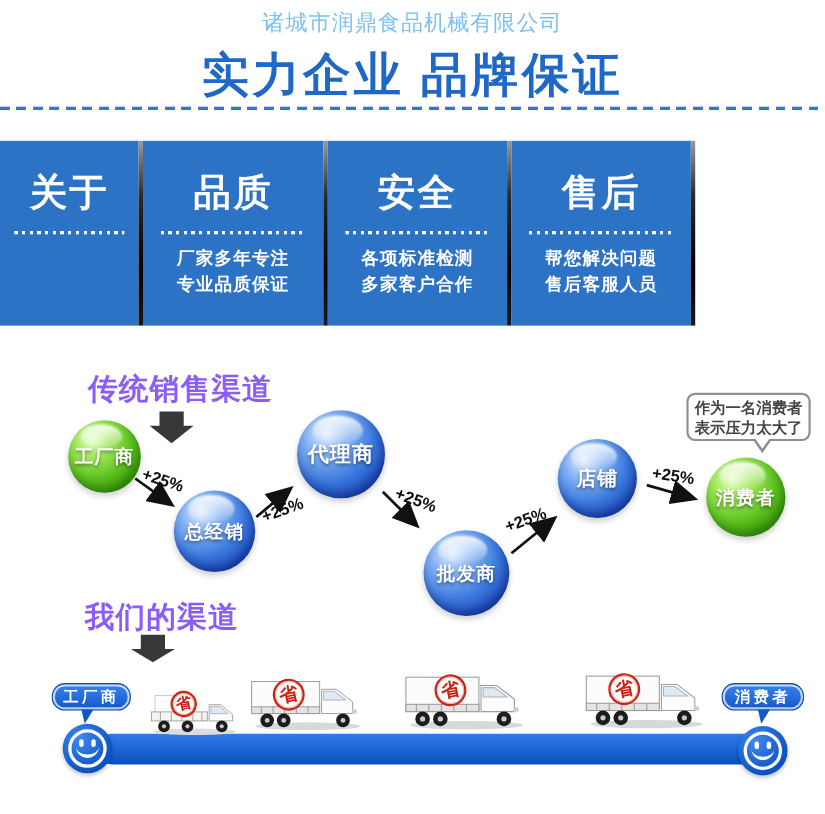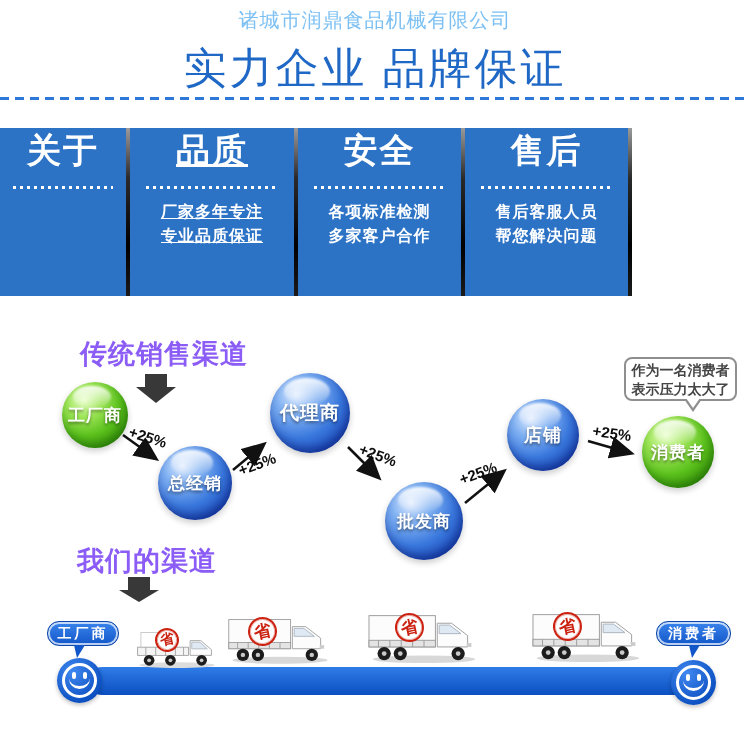--- a/index.html
+++ b/index.html
@@ -9,28 +9,28 @@
     --arrow-dark:#2f2f2f; --bubble-border:#8f8f8f;
   }
   *{margin:0;padding:0;box-sizing:border-box;}
   body{background:#fff;font-family:"Liberation Sans", sans-serif;}
   .page{position:relative;width:750px;height:740px;background:#fff;overflow:hidden;border-radius:15px;}
 
   
   .company{position:absolute;top:7px;left:0;width:100%;text-align:center;
     font-size:20px;letter-spacing:1px;color:var(--company-name);font-weight:400;}
   .main-title{position:absolute;top:40px;left:0;width:100%;text-align:center;
-    font-size:43px;font-weight:400;letter-spacing:3px;color:var(--title-blue);}
+    font-size:43px;font-weight:700;letter-spacing:3px;color:var(--title-blue);}
   .dash-line{position:absolute;top:97px;left:0;width:750px;height:3px;
     background:repeating-linear-gradient(90deg,var(--dash-blue) 0 9px,transparent 9px 15px);}
 
   
   .banner{position:absolute;top:128px;left:0;width:750px;height:168px;}
   .panel{position:absolute;top:0;height:168px;background:var(--banner-blue);color:#fff;}
-  .panel-title{text-align:center;font-size:34px;font-weight:900;letter-spacing:2px;}
+  .panel-title{margin-top:24px;text-align:center;font-size:34px;font-weight:900;letter-spacing:2px;}
   .panel-dots{width:80%;height:3px;margin:12px auto 0;
     background:repeating-linear-gradient(90deg,#fff 0 3px,transparent 3px 7px);}
   .panel-lines{margin-top:6px;height:58px;display:flex;flex-direction:column;
     justify-content:center;text-align:center;font-size:16px;font-weight:700;line-height:24px;letter-spacing:1px;}
   .divider{position:absolute;top:0;width:4px;height:168px;
     background:linear-gradient(180deg,#9a9a9a 0%,#2a2a2a 30%,#000 70%,#1a1a1a 100%);}
 
   
   .flow-svg{position:absolute;left:0;top:330px;width:750px;height:300px;}
   .section-heading{position:absolute;font-size:27px;font-weight:900;color:#8b5cf6;letter-spacing:1px;}
@@ -87,21 +87,21 @@
   <div class="company">诸城市润鼎食品机械有限公司</div>
   <div class="main-title">实力企业 品牌保证</div>
   <div class="dash-line"></div>
 
   <div class="banner">
     <div class="panel" style="left:0;width:126px;">
       <div class="panel-title">关于</div>
       <div class="panel-dots"></div>
     </div>
     <div class="divider" style="left:126px;"></div>
-    <div class="panel" style="left:130px;width:164px;text-decoration:underline;">
+    <div class="panel" style="left:130px;width:164px;">
       <div class="panel-title">品质</div>
       <div class="panel-dots"></div>
       <div class="panel-lines">
         <div>厂家多年专注</div>
         <div>专业品质保证</div>
       </div>
     </div>
     <div class="divider" style="left:294px;"></div>
     <div class="panel" style="left:298px;width:163px;">
       <div class="panel-title">安全</div>
@@ -109,22 +109,22 @@
       <div class="panel-lines">
         <div>各项标准检测</div>
         <div>多家客户合作</div>
       </div>
     </div>
     <div class="divider" style="left:461px;"></div>
     <div class="panel" style="left:465px;width:163px;">
       <div class="panel-title">售后</div>
       <div class="panel-dots"></div>
       <div class="panel-lines">
+        <div>帮您解决问题</div>
         <div>售后客服人员</div>
-        <div>帮您解决问题</div>
       </div>
     </div>
     <div class="divider" style="left:628px;"></div>
   </div>
 
   <svg class="flow-svg" viewBox="0 0 750 300">
     <defs>
       <marker id="ah" markerWidth="10" markerHeight="9" refX="8" refY="4.5" orient="auto">
         <path d="M0,0 L10,4.5 L0,9 z" fill="#111"></path>
       </marker>

